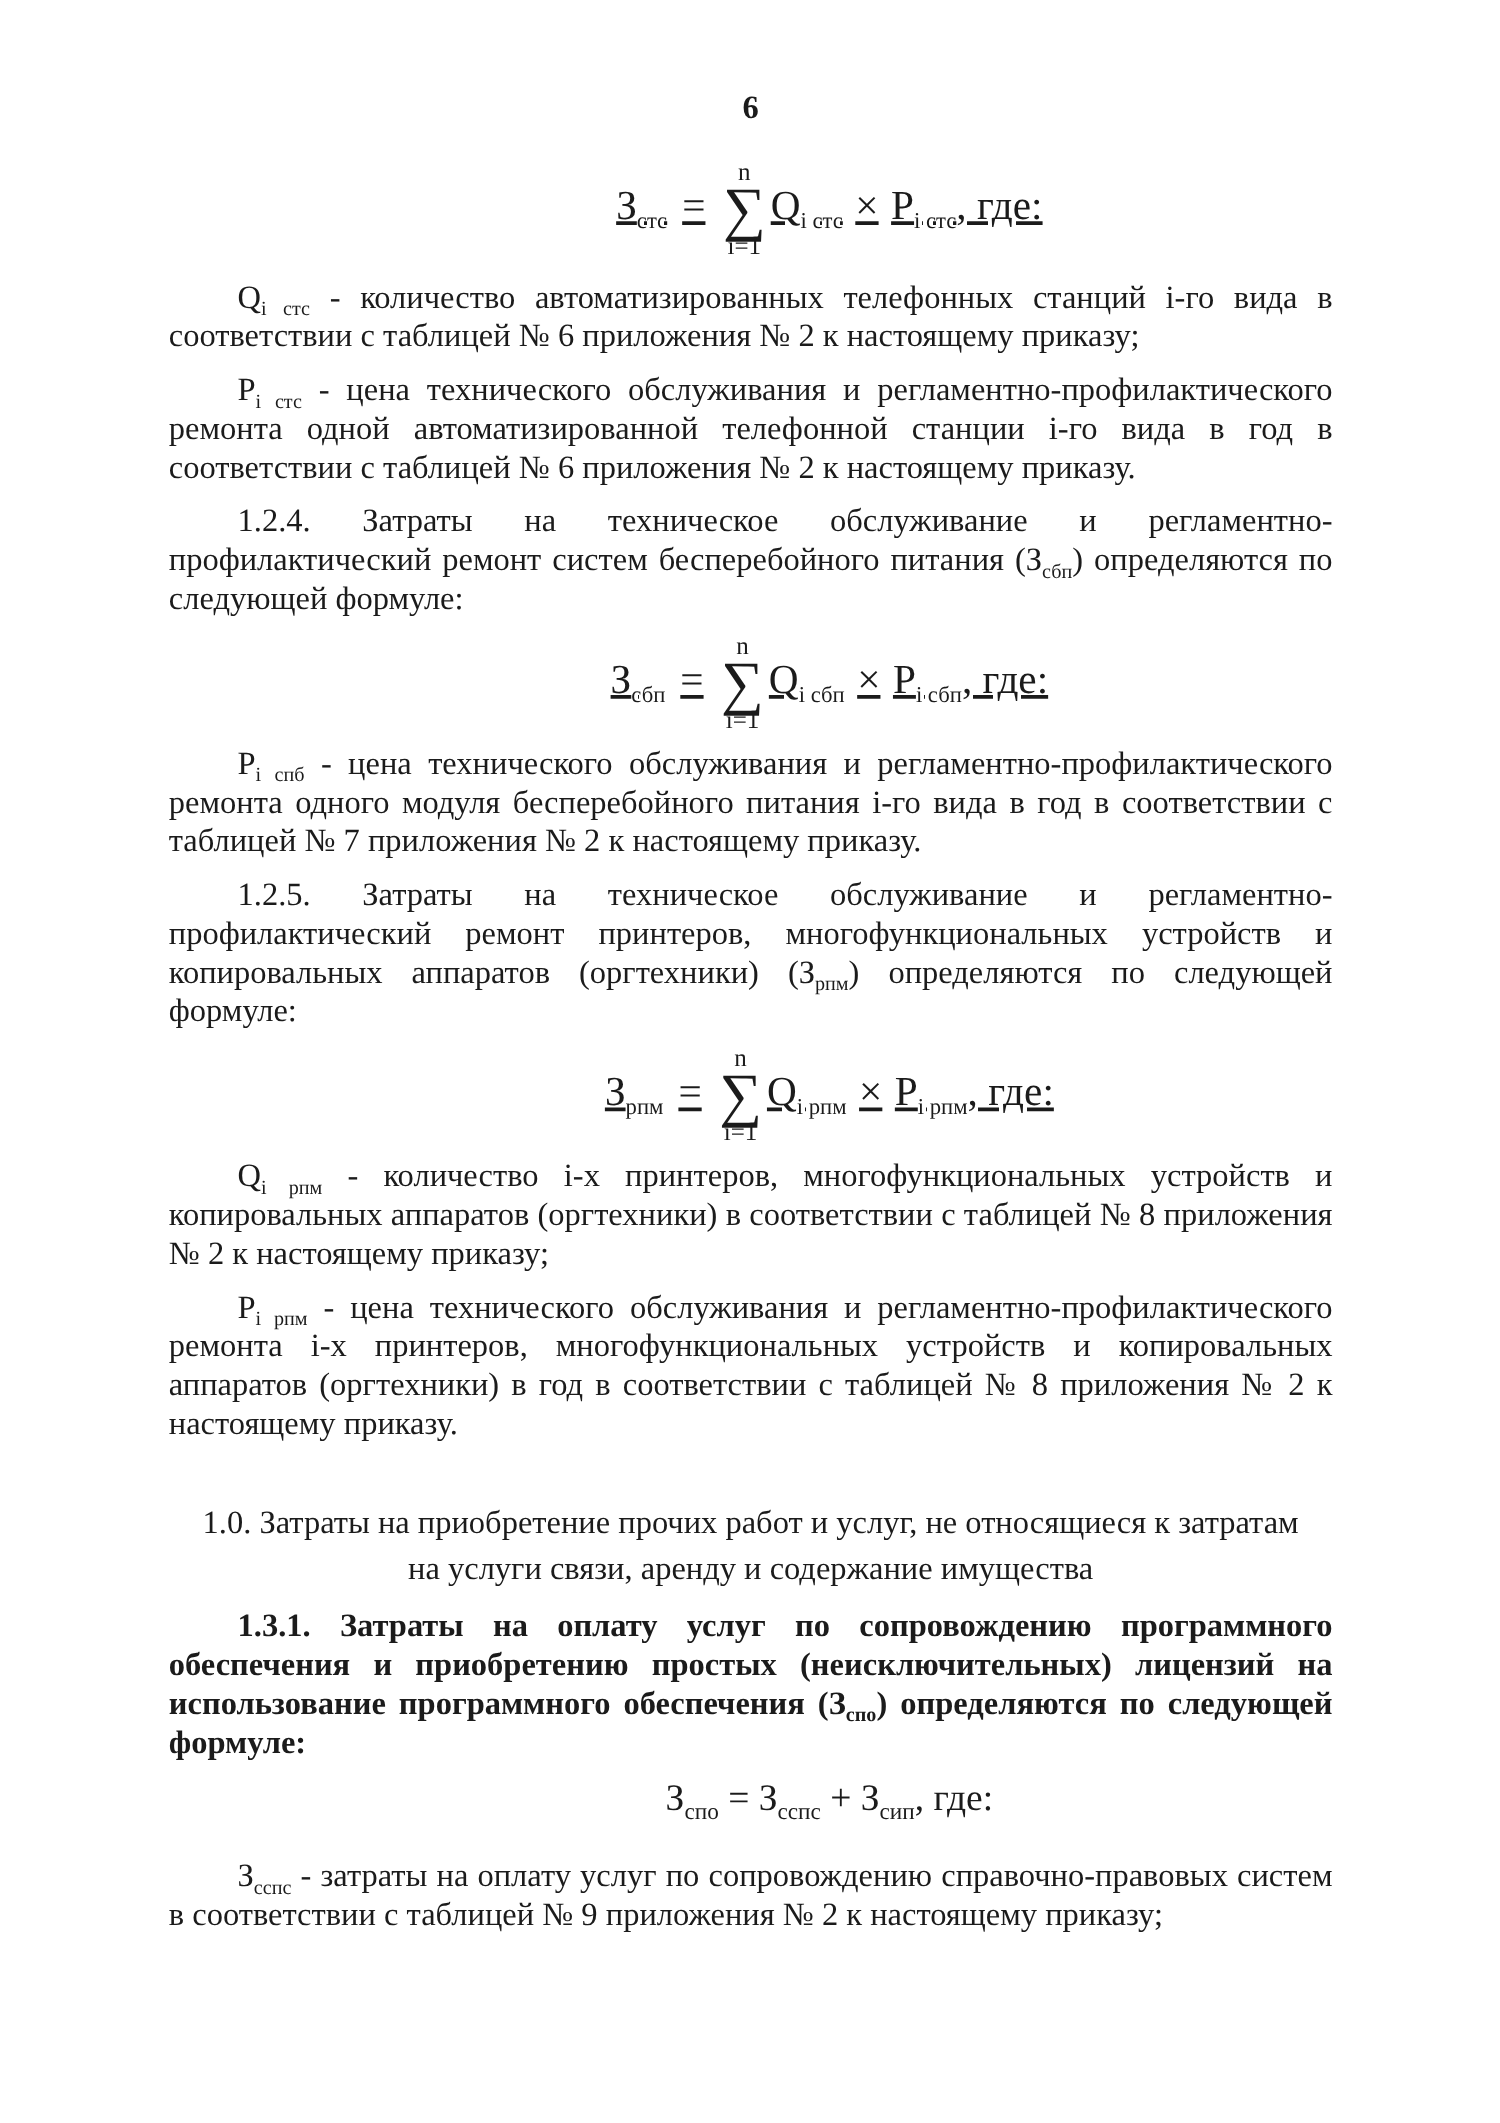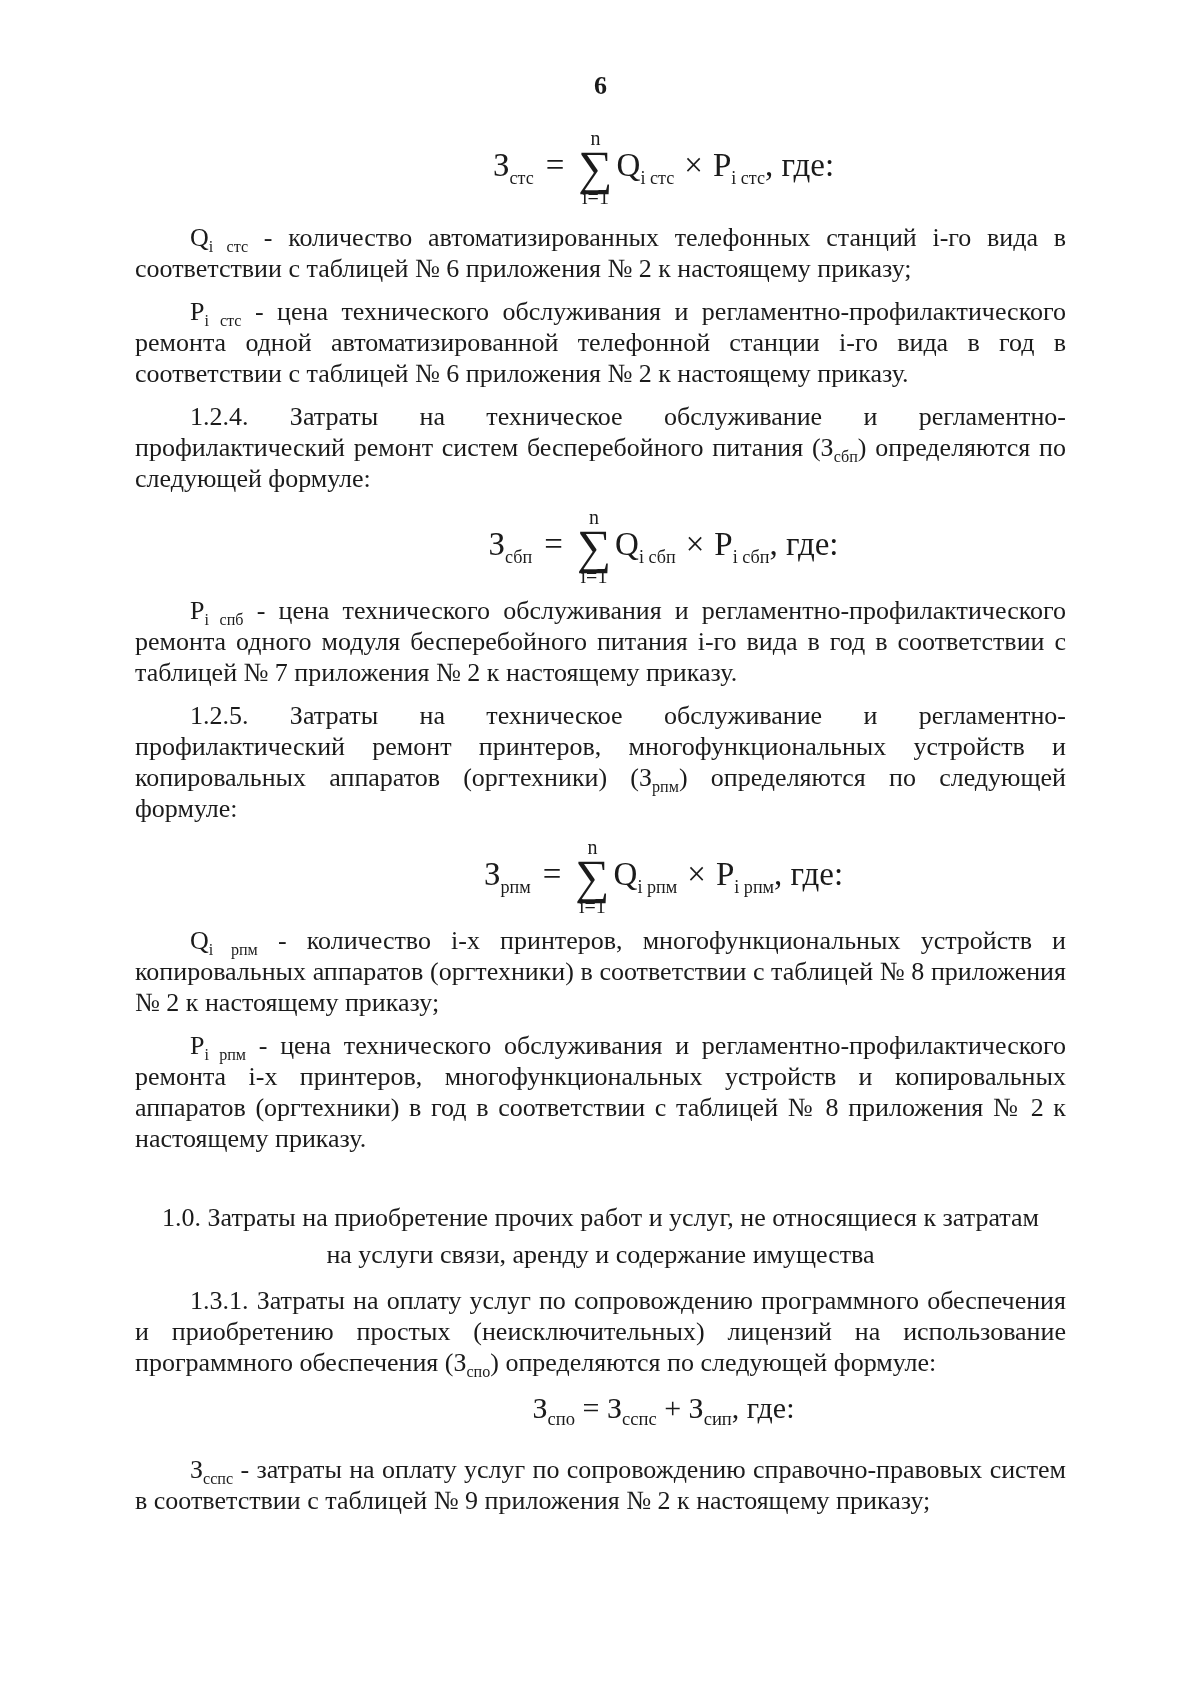--- a/index.html
+++ b/index.html
@@ -38,21 +38,21 @@
   }
   
   .formula-sum {
     display: flex;
     align-items: center;
     justify-content: center;
     padding-left: 126px;
     font-size: 33px;
     line-height: 1;
   }
-  .formula-sum .f-group { white-space: nowrap; }
+  .formula-sum .f-group { white-space: nowrap; text-decoration: underline; }
   .formula-sum sub { font-size: 0.55em; line-height: 0; }
   .f-eq { margin: 0 12px; }
   .f-times { margin: 0 10px; }
   .sigma-col {
     display: inline-flex;
     flex-direction: column;
     align-items: center;
     margin: 0 4px 0 2px;
     position: relative;
     top: 2px;
@@ -63,21 +63,21 @@
   .f2 { margin-top: 10px; margin-bottom: 10px; }
   .f3 { margin-top: 10px; margin-bottom: 12px; }
   
   .section-heading {
     margin-top: 45px;
     font-size: 26px;
     line-height: 37px;
     text-align: center;
   }
   
-  .par-131 { margin-top: 26px; }
+  .par-131 { margin-top: 26px; font-weight: bold; }
   
   .formula-inline {
     margin-top: 6px;
     margin-bottom: 28px;
     padding-left: 126px;
     text-align: center;
     font-size: 30px;
     line-height: 36px;
   }
 </style>

